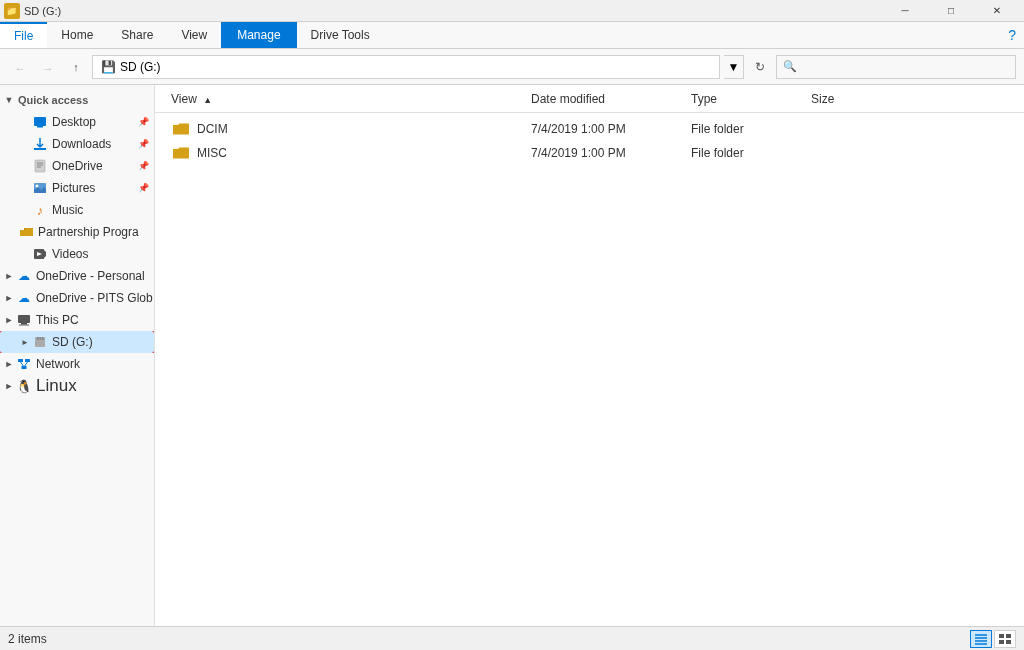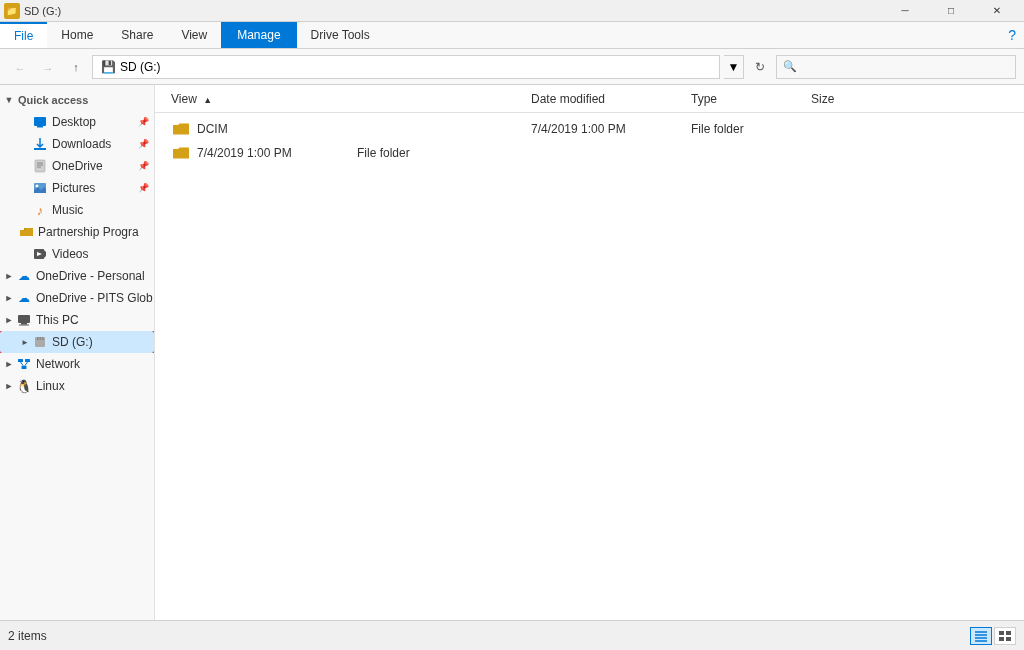--- a/index.html
+++ b/index.html
@@ -59,21 +59,21 @@
 
     .file-list { flex: 1; overflow-y: auto; padding: 4px 0; }
     .file-item { display: flex; align-items: center; height: 24px; padding: 0 16px; cursor: pointer; }
     .file-icon { width: 20px; height: 16px; display: flex; align-items: center; justify-content: center; margin-right: 6px; flex-shrink: 0; }
     .file-name { width: 334px; font-size: 12px; color: #333; }
     .file-date { width: 160px; font-size: 12px; color: #333; }
     .file-type { width: 120px; font-size: 12px; color: #333; }
     .file-size { width: 80px; font-size: 12px; color: #333; text-align: right; }
 
     
-    .status-bar { height: 30px; background: #f0f0f0; border-top: 1px solid #d0d0d0; display: flex; align-items: center; justify-content: space-between; padding: 0 8px; }
+    .status-bar { height: 24px; background: #f0f0f0; border-top: 1px solid #d0d0d0; display: flex; align-items: center; justify-content: space-between; padding: 0 8px; }
     .status-text { font-size: 12px; color: #333; }
     .view-buttons { display: flex; gap: 2px; }
     .view-btn { width: 22px; height: 18px; display: flex; align-items: center; justify-content: center; border: 1px solid #d0d0d0; cursor: pointer; font-size: 10px; color: #555; background: #fff; }
     .view-btn.active { background: #cce8ff; border-color: #0078d7; }
 
     
     .sd-highlight { position: relative; }
     .sd-highlight::after {
       content: '';
       position: absolute;
@@ -273,21 +273,21 @@
           </svg>
       </div>
       <span style="font-size:12px;color:#333;">Network</span>
     </div>
 
     <div class="section-header">
       <div class="section-chevron">►</div>
       <div style="width:16px;height:16px;display:flex;align-items:center;justify-content:center;margin-right:4px;">
         <span style="font-size:13px;">🐧</span>
       </div>
-      <span style="font-size:12px;color:#333;">Linux</span>
+      <span style="font-size:17px;color:#333;">Linux</span>
     </div>
 
   </div>
 
   <div class="content">
 
     <div class="content-header">
       <div class="col-header col-name">
         <span>View</span>
         <span class="sort-arrow">▲</span>
@@ -312,20 +312,21 @@
         <span class="file-size"></span>
       </div>
 
       <div class="file-item">
         <div class="file-icon">
           <svg width="18" height="14" viewBox="0 0 18 14">
             <path d="M1 3 L6 3 L7.5 1.5 L17 1.5 L17 12.5 L1 12.5 Z" fill="#d4a017"></path>
             <path d="M1 3 L6 3 L7.5 1.5 L17 1.5" fill="#e8c030" opacity="0.3"></path>
           </svg>
         </div>
+        <span class="file-name">MISC</span>
         <span class="file-date">7/4/2019 1:00 PM</span>
         <span class="file-type">File folder</span>
         <span class="file-size"></span>
       </div>
 
     </div>
   </div>
 </div>
 
 <div class="status-bar">

